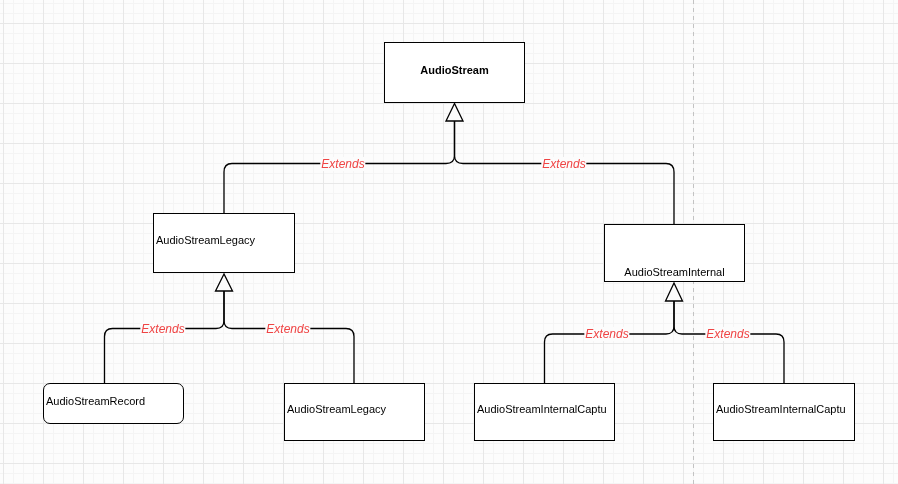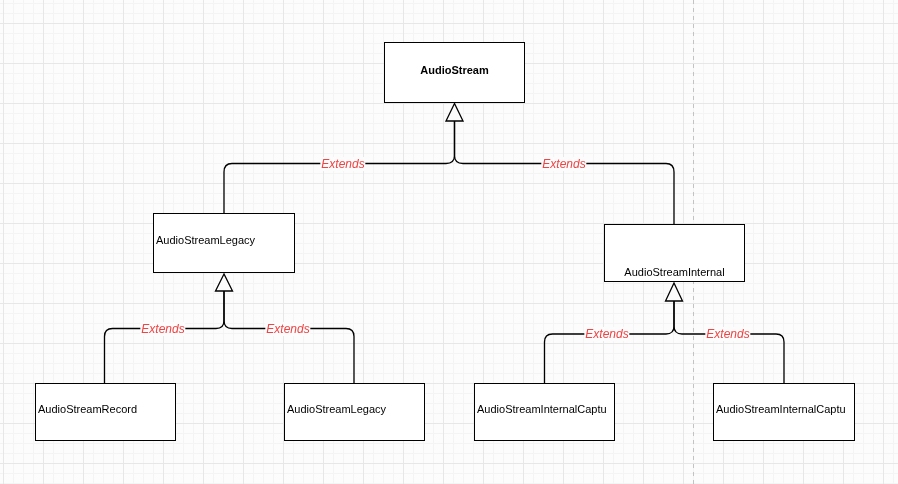--- a/index.html
+++ b/index.html
@@ -94,21 +94,21 @@
   </div>
 
   <div class="uml-box align-left" style="left:153px; top:213px; width:142px; height:60px;">
     <span class="lbl">AudioStreamLegacy</span>
   </div>
 
   <div class="uml-box align-center" style="left:604px; top:224px; width:141px; height:58px;align-items:flex-end;">
     <span class="lbl">AudioStreamInternal</span>
   </div>
 
-  <div class="uml-box align-left" style="left:35px; top:383px; width:141px; height:58px;">
+  <div class="uml-box align-left" style="left:43px; top:383px; width:141px; height:41px;border-radius:7px;">
     <span class="lbl">AudioStreamRecord</span>
   </div>
 
   <div class="uml-box align-left" style="left:284px; top:383px; width:141px; height:58px;">
     <span class="lbl">AudioStreamLegacy</span>
   </div>
 
   <div class="uml-box align-left" style="left:474px; top:383px; width:141px; height:58px;">
     <span class="lbl">AudioStreamInternalCaptu</span>
   </div>

